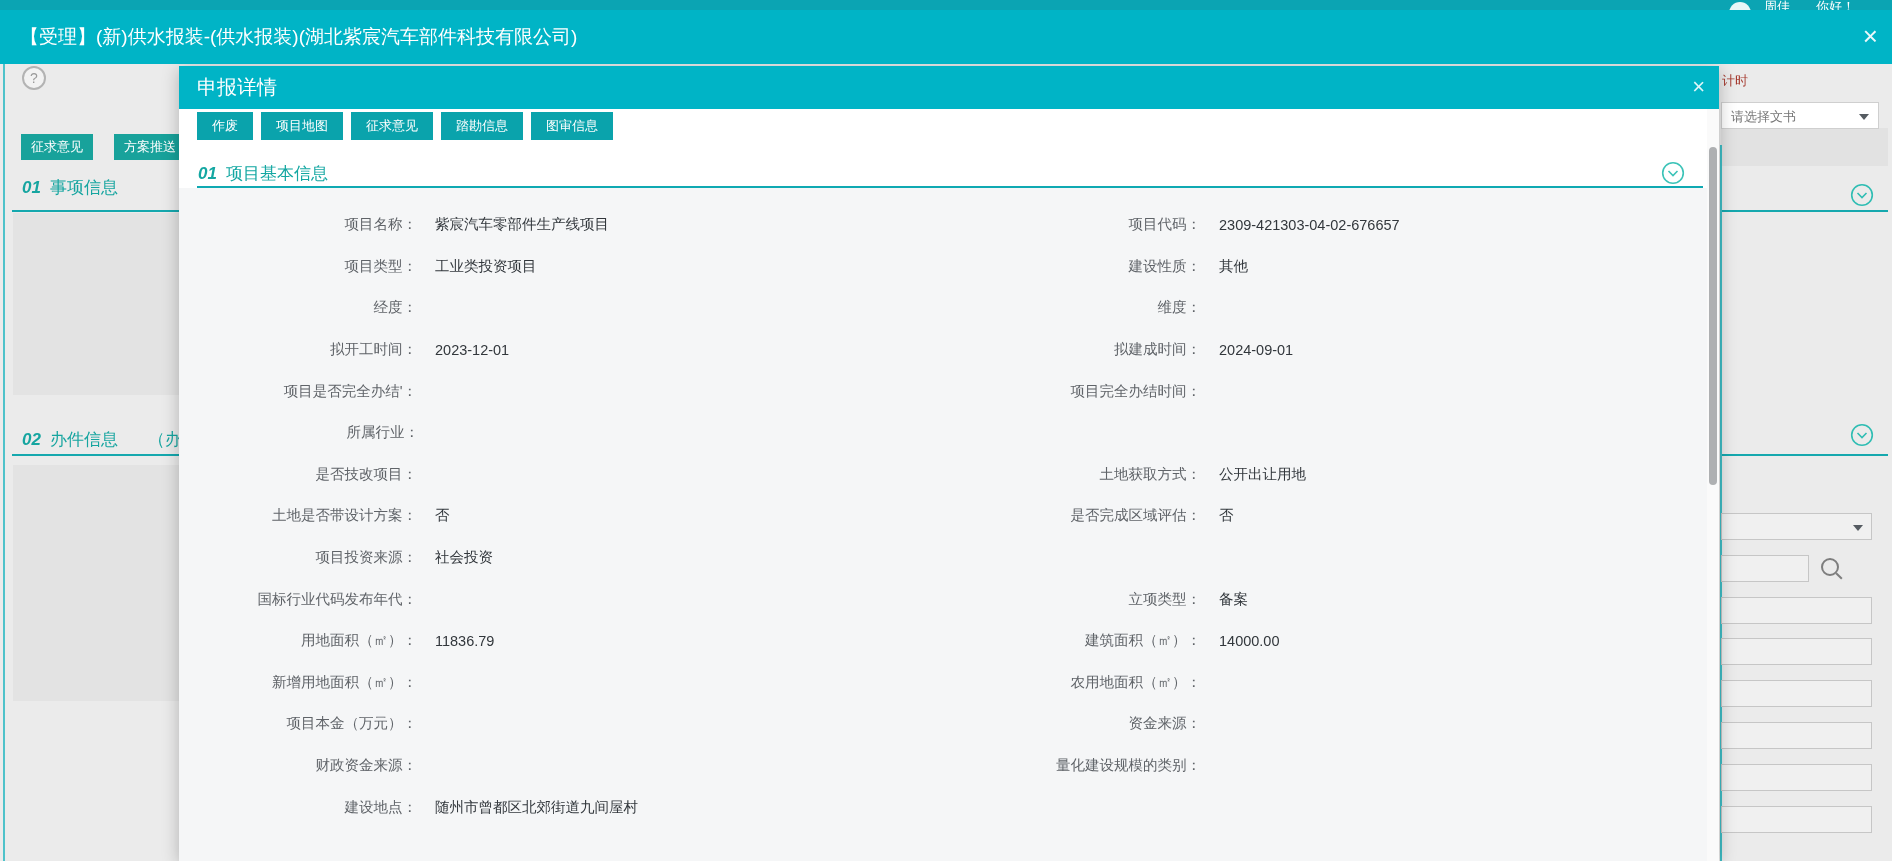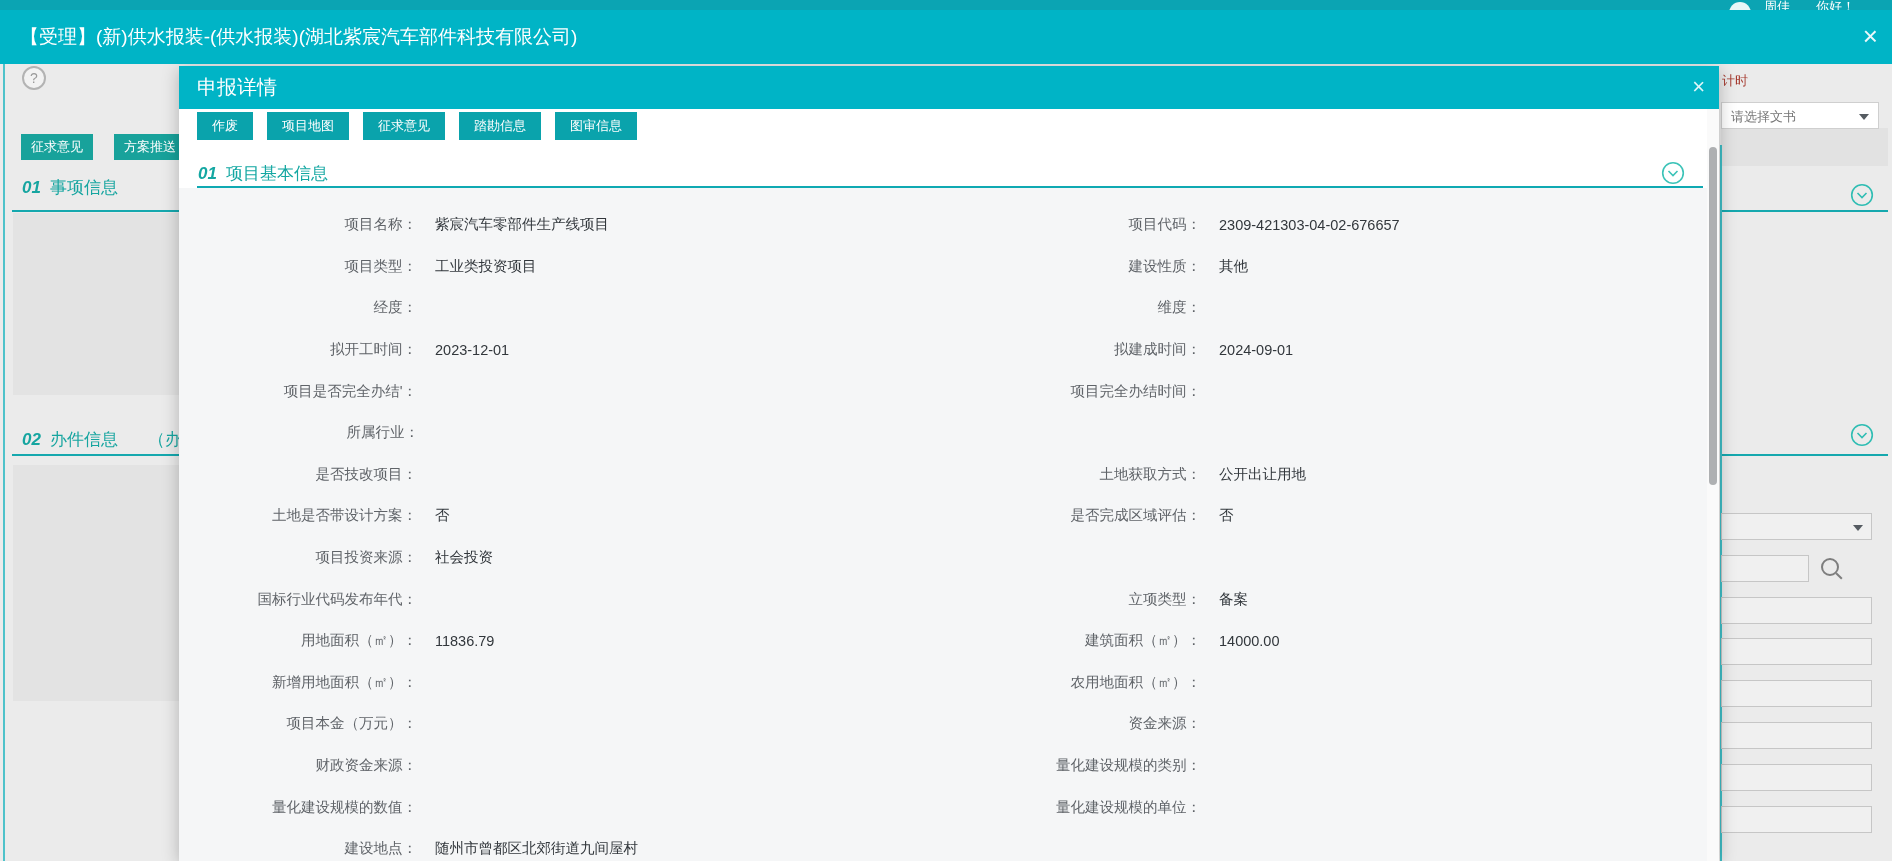--- a/index.html
+++ b/index.html
@@ -54,21 +54,21 @@
   .mag::after{content:"";position:absolute;width:8px;height:2px;background:#7e7e7e;transform:rotate(45deg);left:12px;top:15px;}
   .rp-input{position:absolute;left:1721px;width:151px;height:27px;background:#f0f0f0;
             border:1px solid #c6c6c6;box-sizing:border-box;}
 
   
   .modal{position:absolute;left:179px;top:66px;width:1540px;height:795px;background:#fff;z-index:20;
          box-shadow:0 3px 16px rgba(0,0,0,.25);}
   .mheader{position:absolute;left:0;top:0;right:0;height:43px;background:#00b4c6;}
   .mtitle{position:absolute;left:18px;top:0;line-height:43px;color:#fff;font-size:20px;}
   .mclose{position:absolute;right:14px;top:0;line-height:41px;color:rgba(255,255,255,.88);font-size:22px;cursor:pointer;}
-  .mtabs{position:absolute;left:18px;top:46px;display:flex;gap:14px;}
+  .mtabs{position:absolute;left:18px;top:46px;display:flex;gap:8px;}
   .mtab{background:#0aa3ac;color:#fff;font-size:13px;line-height:28px;padding:0 15px;cursor:pointer;white-space:nowrap;}
   .msec{position:absolute;left:19px;top:96px;color:#14a7a2;font-size:17px;white-space:nowrap;}
   .msec .num{font-style:italic;font-weight:bold;margin-right:9px;}
   .mline{position:absolute;left:18px;right:16px;top:120px;height:2px;background:#0fa9b2;}
   .mchevron{position:absolute;right:34px;top:95px;width:24px;height:24px;cursor:pointer;}
   .mcontent{position:absolute;left:0;right:12px;top:122px;bottom:0;background:#f5f6f7;padding-top:16px;
             overflow:hidden;box-sizing:border-box;}
   .msb{position:absolute;right:0;top:43px;bottom:0;width:12px;background:#fafafa;}
   .msb-thumb{position:absolute;left:2px;top:38px;width:8px;height:338px;background:#aeb0b2;border-radius:4px;cursor:grab;}
 
@@ -307,30 +307,20 @@
     <div class="fcol left">
       <span class="flbl">财政资金来源：</span>
       <span class="fval"></span>
     </div>
     <div class="fcol right">
       <span class="flbl">量化建设规模的类别：</span>
       <span class="fval"></span>
     </div>
   </div>
 
-  <div class="frow">
-    <div class="fcol left">
-      <span class="flbl">量化建设规模的数值：</span>
-      <span class="fval"></span>
-    </div>
-    <div class="fcol right">
-      <span class="flbl">量化建设规模的单位：</span>
-      <span class="fval"></span>
-    </div>
-  </div>
 
   <div class="frow">
     <div class="fcol left">
       <span class="flbl">建设地点：</span>
       <span class="fval">随州市曾都区北郊街道九间屋村</span>
     </div>
     <div class="fcol right">
       <span class="flbl"></span>
       <span class="fval"></span>
     </div>

